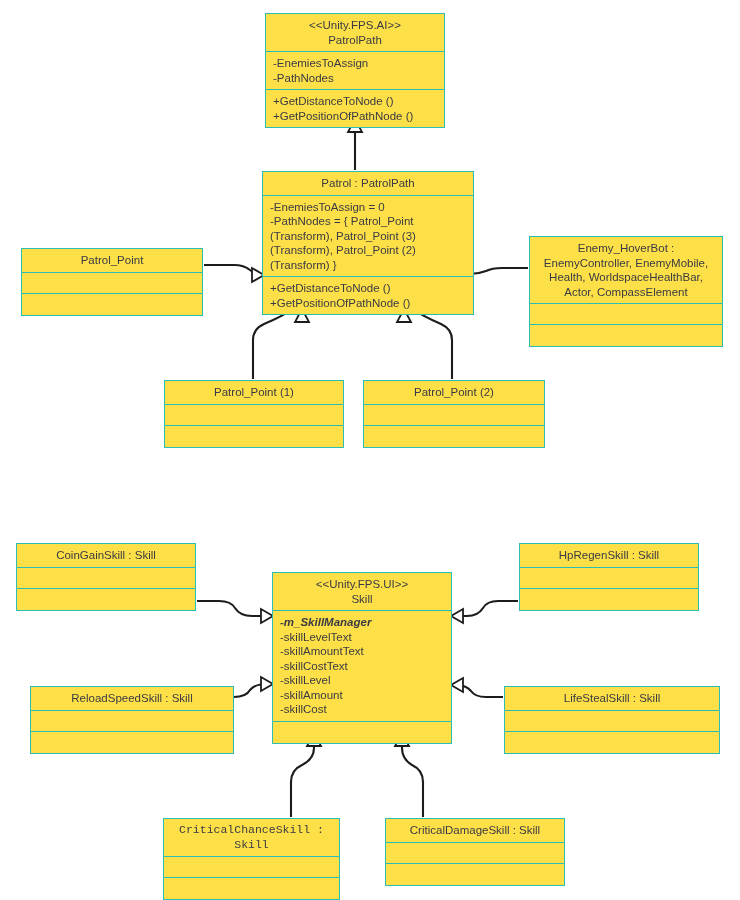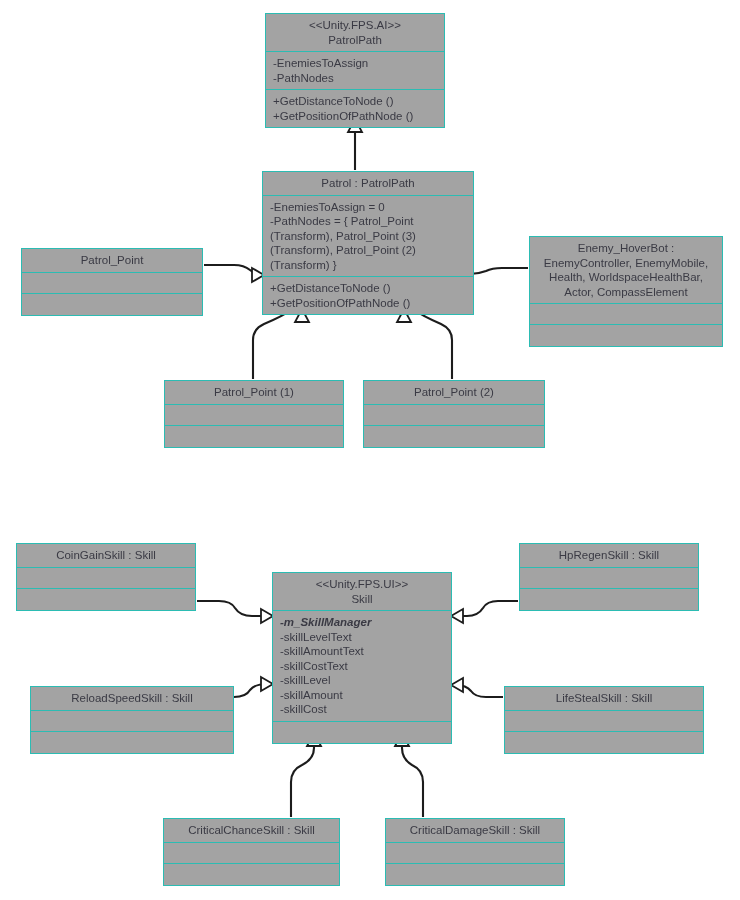--- a/index.html
+++ b/index.html
@@ -21,21 +21,21 @@
     left: 0;
     top: 0;
     width: 740px;
     height: 900px;
     pointer-events: none;
   }
   .uml-class {
     position: absolute;
     box-sizing: border-box;
     border: 1.6px solid #2bbcb3;
-    background: #a3a3a3;
+    background: #fde047;
     z-index: 2;
   }
   .compartment {
     box-sizing: border-box;
     border-bottom: 1.6px solid #2bbcb3;
     padding: 4px 7px;
     color: #3a3a44;
     font-size: 11.5px;
     line-height: 14.5px;
   }
@@ -204,29 +204,29 @@
   </div>
 
   <div class="uml-class" style="left:30px; top:686px; width:204px;">
     <div class="compartment c-header">
       <span>ReloadSpeedSkill : Skill</span>
     </div>
     <div class="compartment c-empty"></div>
     <div class="compartment c-empty"></div>
   </div>
 
-  <div class="uml-class" style="left:504px; top:686px; width:200px;">
+  <div class="uml-class" style="left:504px; top:686px; width:216px;">
     <div class="compartment c-header">
       <span>LifeStealSkill : Skill</span>
     </div>
     <div class="compartment c-empty"></div>
     <div class="compartment c-empty"></div>
   </div>
 
-  <div class="uml-class" style="left:163px; top:818px; width:177px;">
+  <div class="uml-class" style="left:163px; top:818px; width:177px;font-family:Liberation Mono, monospace;">
     <div class="compartment c-header">
       <span>CriticalChanceSkill : Skill</span>
     </div>
     <div class="compartment c-empty"></div>
     <div class="compartment c-empty"></div>
   </div>
 
   <div class="uml-class" style="left:385px; top:818px; width:180px;">
     <div class="compartment c-header">
       <span>CriticalDamageSkill : Skill</span>

